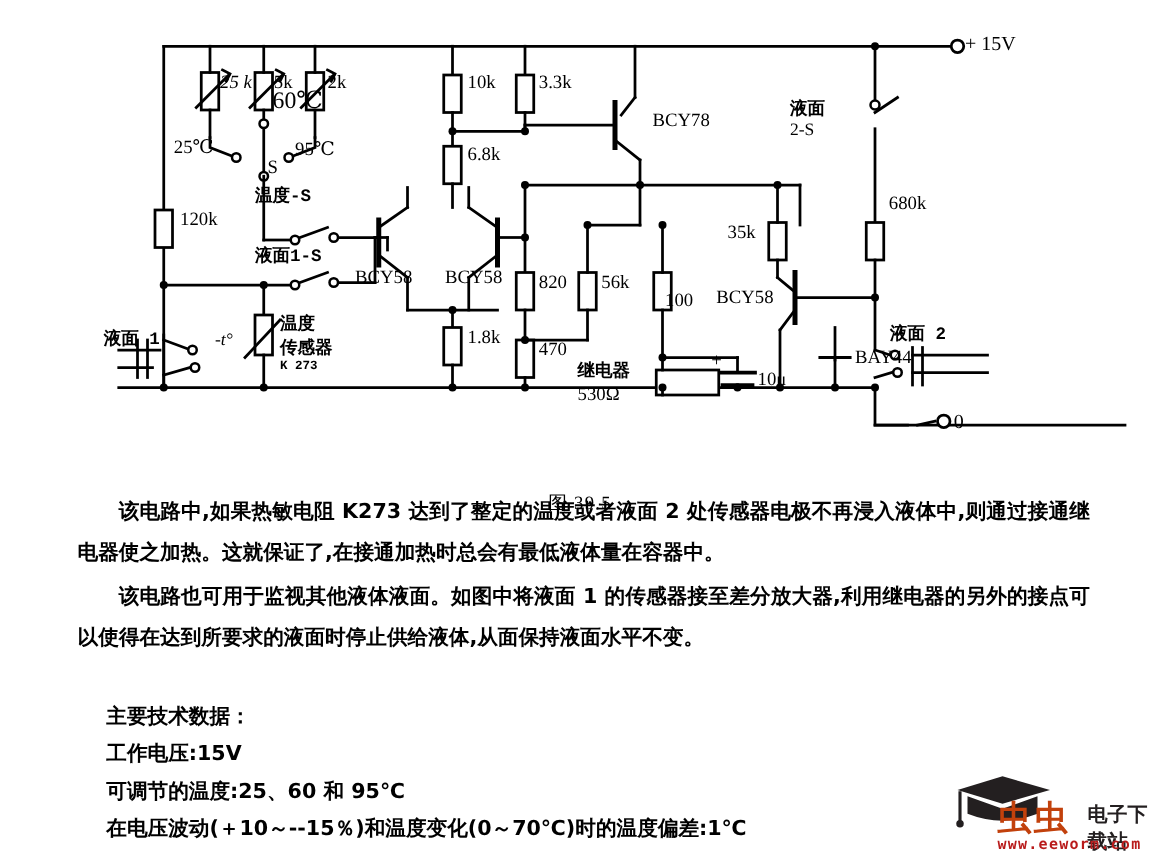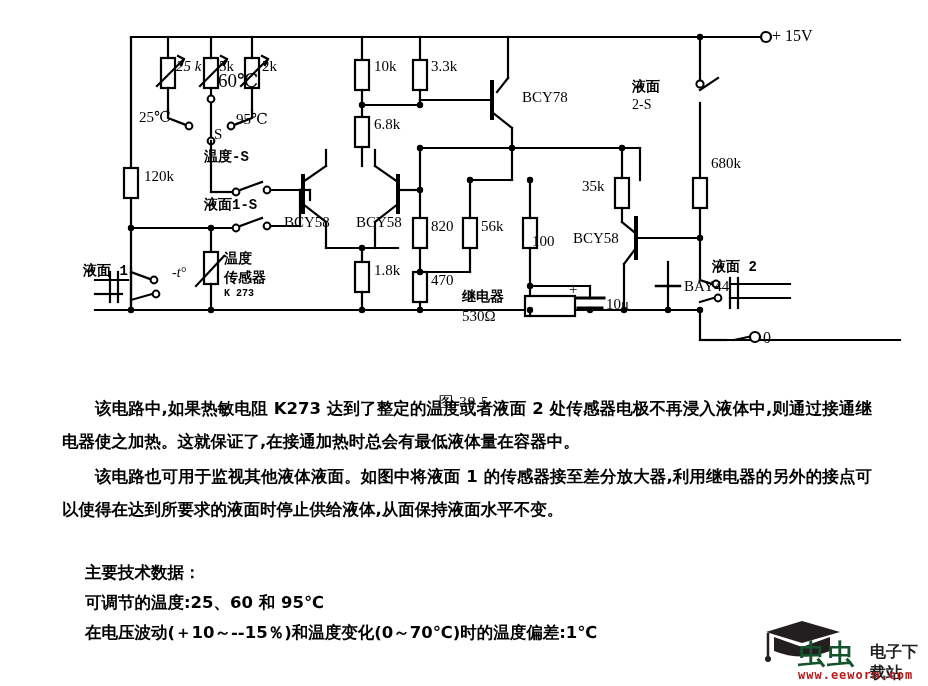--- a/index.html
+++ b/index.html
@@ -24,21 +24,21 @@
   .indent{text-indent:2em;}
   .specs{
     position:absolute;left:85px;top:558px;width:800px;
     font-family:"DejaVu Sans","Liberation Sans",sans-serif;
     font-size:16.5px;line-height:30px;font-weight:bold;
   }
   .specs div{margin:0;}
   .watermark{position:absolute;left:762px;top:616px;width:166px;height:70px;}
   .wm-cap{position:absolute;left:2px;top:2px;}
   .wm-bugs{position:absolute;left:36px;top:20px;font-family:"DejaVu Sans",sans-serif;
-           font-size:27px;font-weight:bold;color:#14532d;letter-spacing:2px;}
+           font-size:27px;font-weight:bold;color:#c2410c;letter-spacing:2px;}
   .wm-txt{position:absolute;left:108px;top:26px;font-family:"DejaVu Sans",sans-serif;
           font-size:16px;font-weight:bold;color:#231f20;}
   .wm-url{position:absolute;left:36px;top:52px;font-family:"DejaVu Sans Mono",monospace;
           font-size:12px;font-weight:bold;color:#b91c1c;letter-spacing:1px;}
 </style>
 </head>
 <body>
 
 <svg id="schematic" viewBox="0 0 928 380">
   <g stroke="#000" stroke-width="2.2" fill="none" stroke-linecap="square">
@@ -323,20 +323,21 @@
 
 <div class="fig-caption">图 39.5</div>
 
 <div class="body-text">
   <p class="indent">该电路中,如果热敏电阻 K273 达到了整定的温度或者液面 2 处传感器电极不再浸入液体中,则通过接通继电器使之加热。这就保证了,在接通加热时总会有最低液体量在容器中。</p>
   <p class="indent">该电路也可用于监视其他液体液面。如图中将液面 1 的传感器接至差分放大器,利用继电器的另外的接点可以使得在达到所要求的液面时停止供给液体,从面保持液面水平不变。</p>
 </div>
 
 <div class="specs">
   <div>主要技术数据：</div>
+  <div>工作电压:15V</div>
   <div>可调节的温度:25、60 和 95℃</div>
   <div>在电压波动(＋10～--15％)和温度变化(0～70℃)时的温度偏差:1℃</div>
 </div>
 
 <div class="watermark">
   <svg class="wm-cap" width="80" height="45" viewBox="0 0 80 45">
     <polygon points="38,3 76,14 38,25 2,14" fill="#231f20"></polygon>
     <path d="M10 19 L10 33 Q 38 44 66 33 L66 19 L38 29 Z" fill="#231f20"></path>
     <path d="M4 15 L4 40" stroke="#231f20" stroke-width="2.5" fill="none"></path>
     <circle cx="4" cy="41" r="3" fill="#231f20"></circle>

